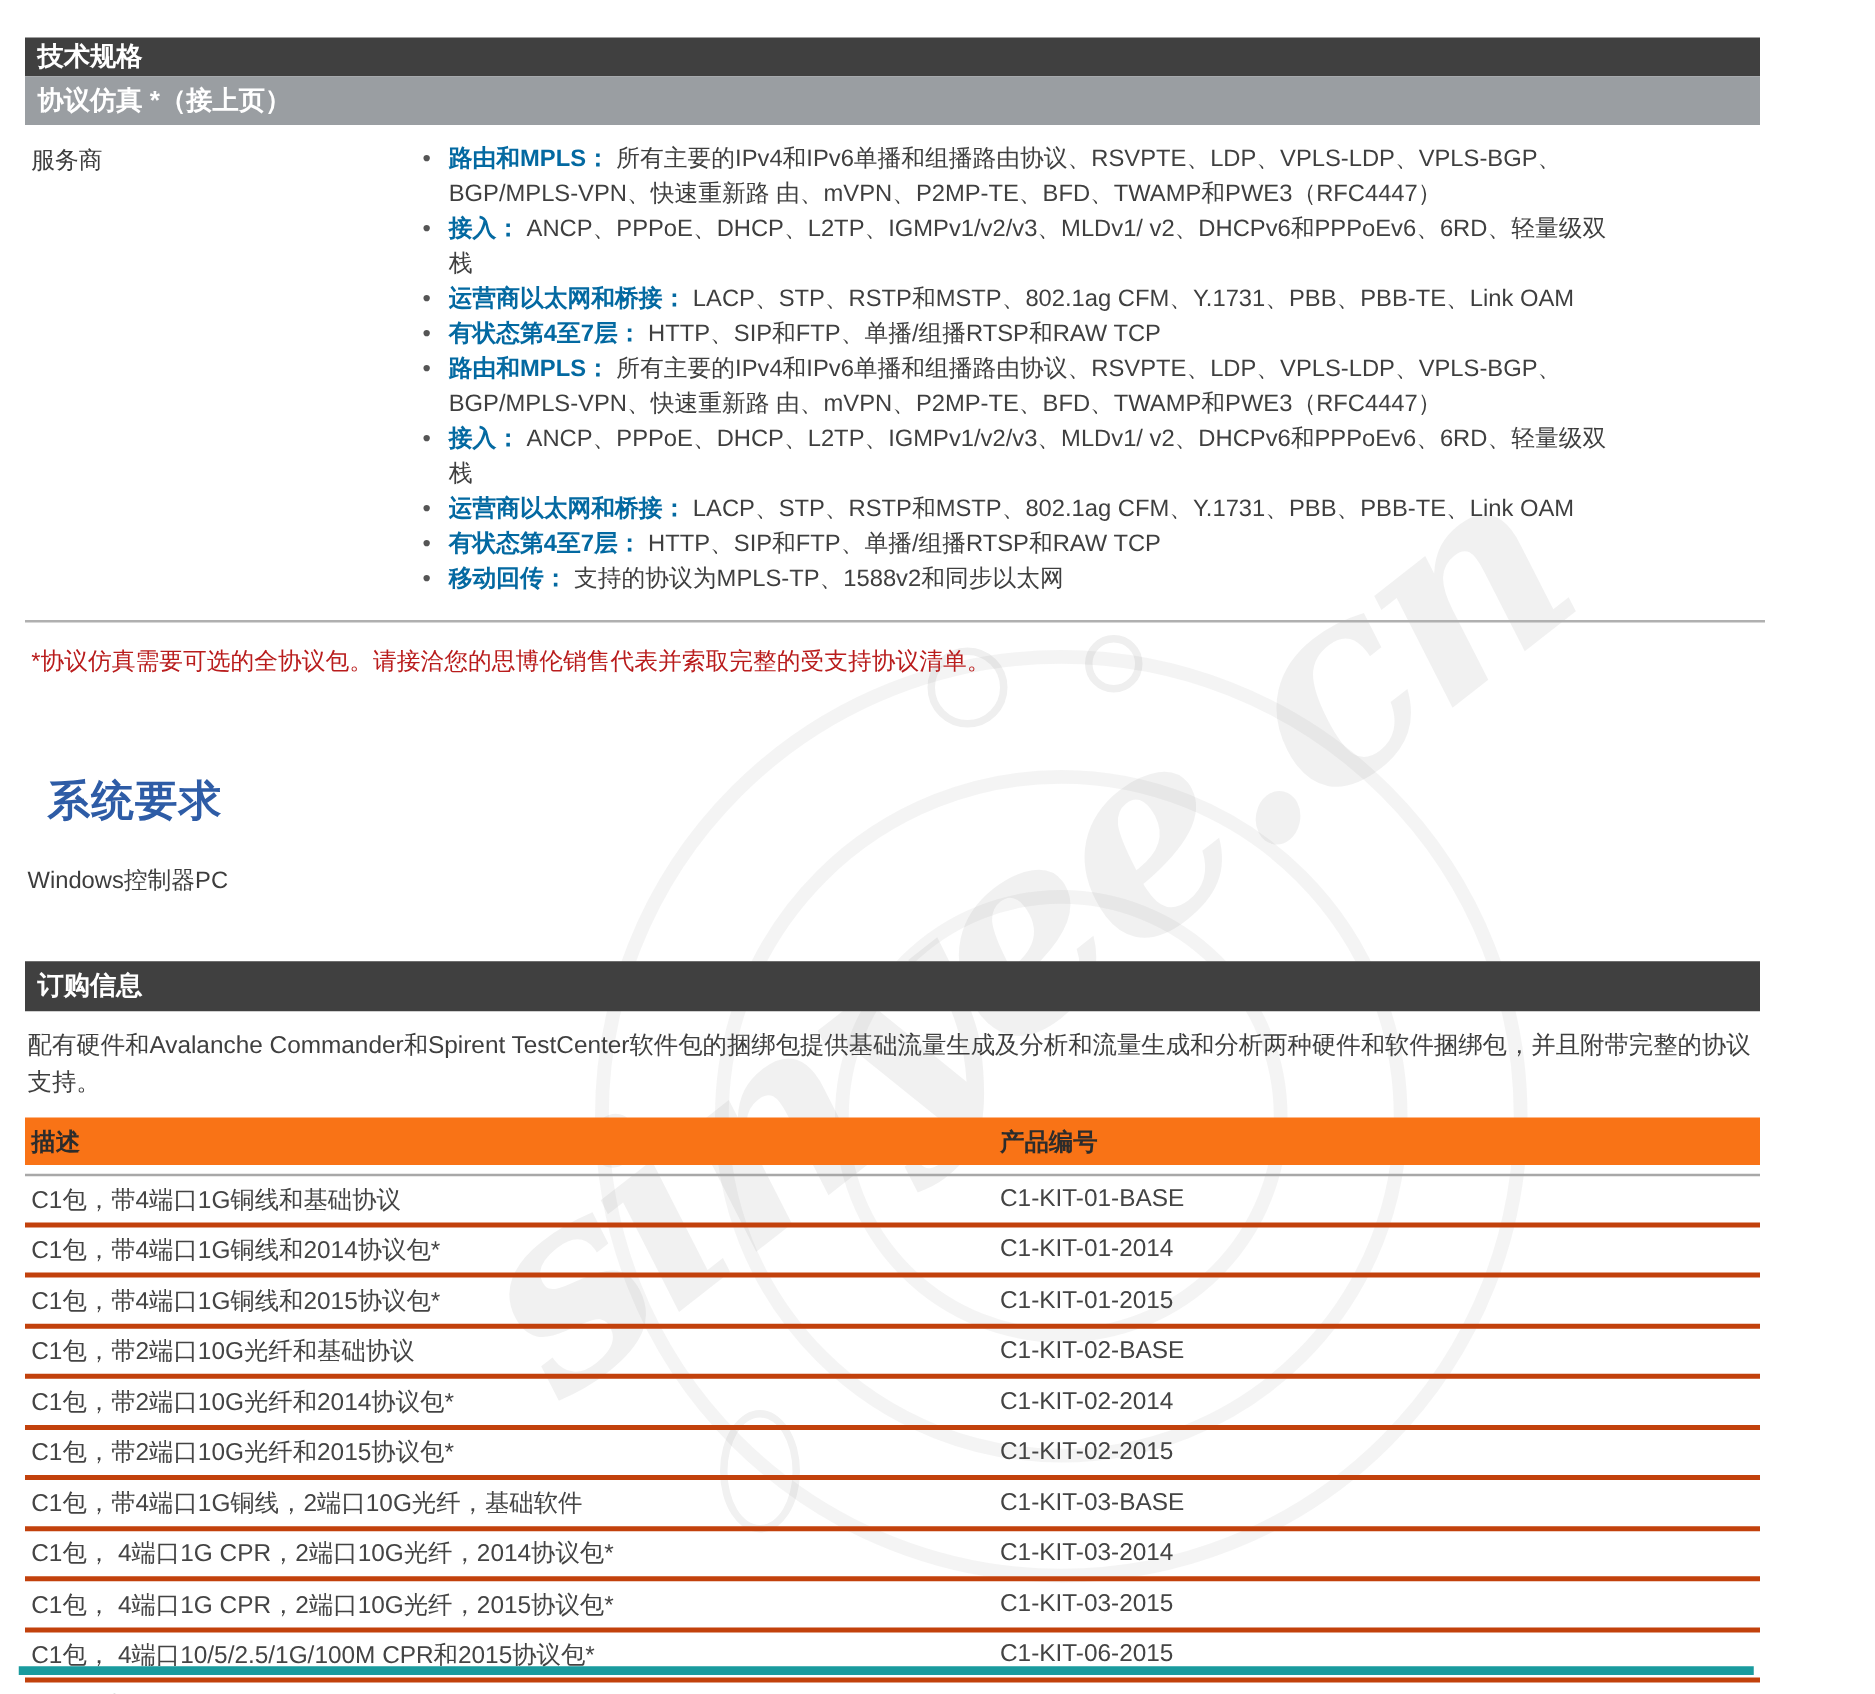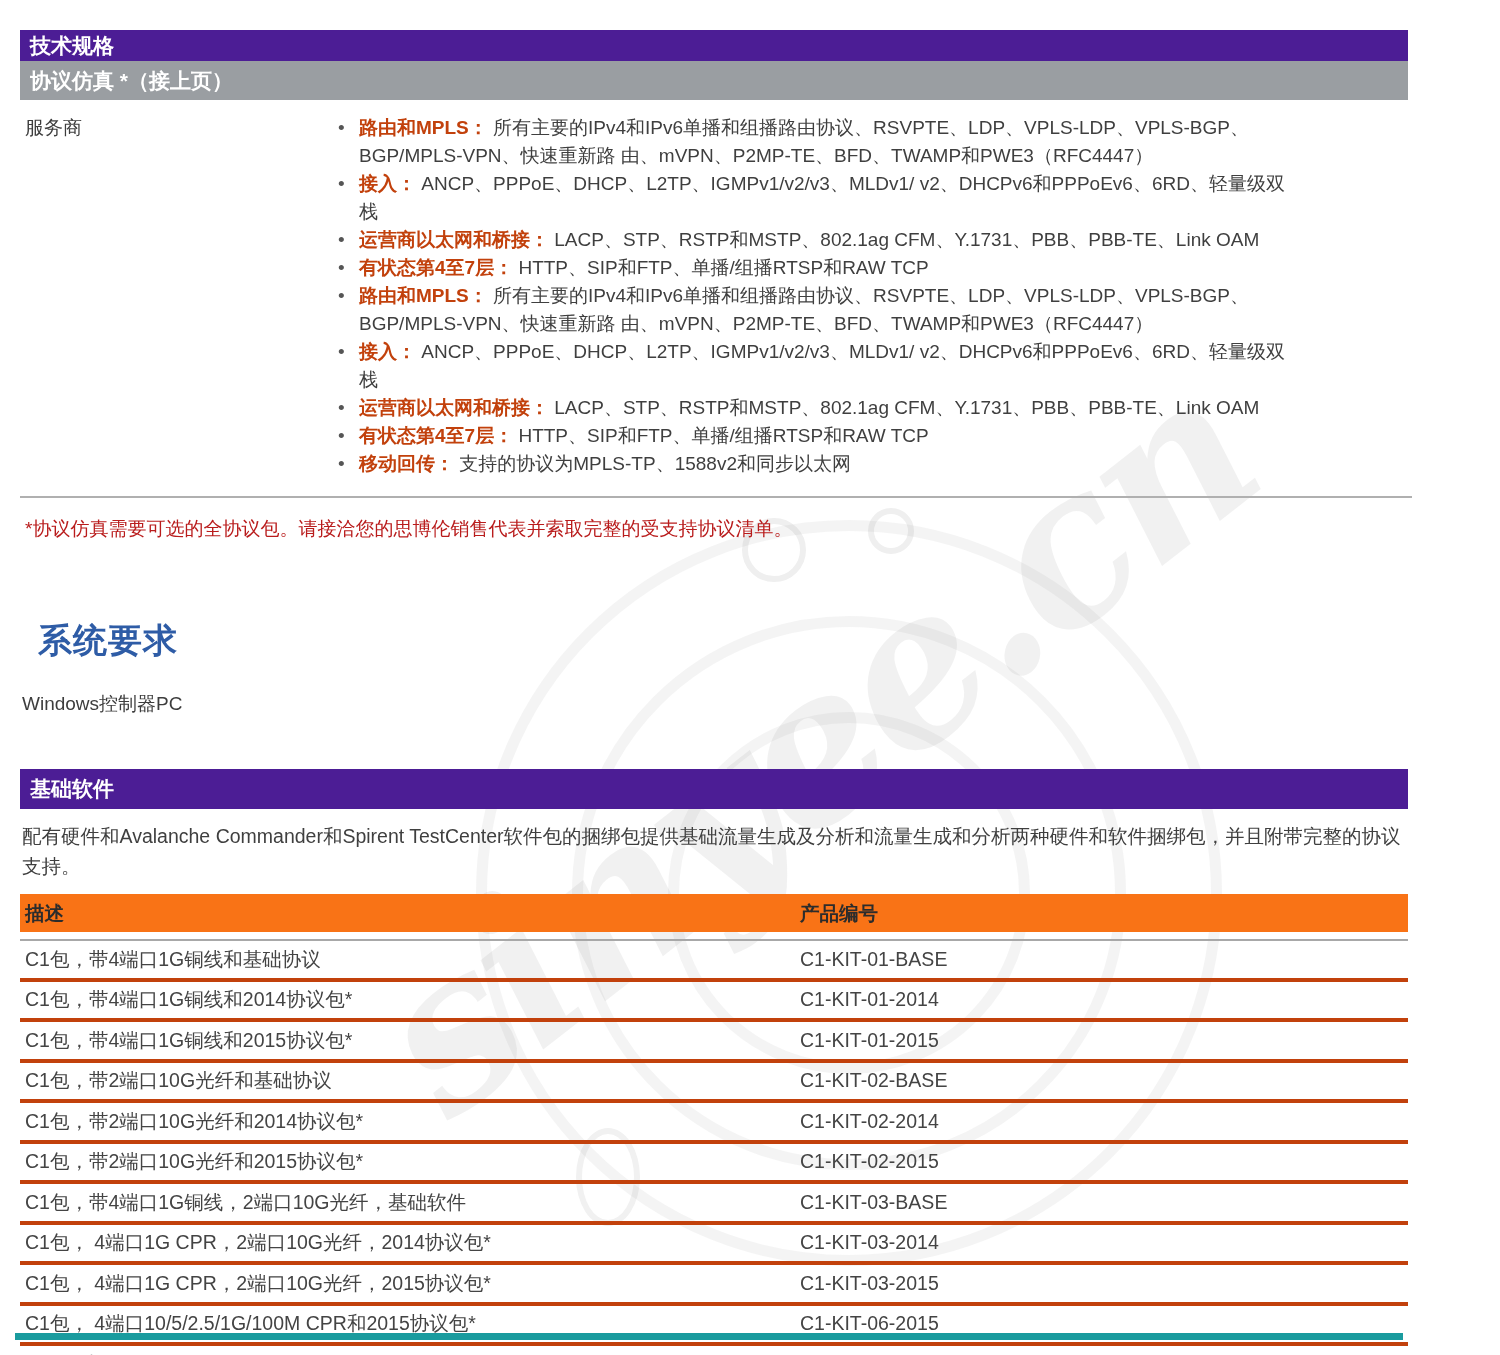--- a/index.html
+++ b/index.html
@@ -23,29 +23,29 @@
   .wm-c2 { left:868px; top:508px; width:34px; height:34px; }
   .wm-c3 { left:576px; top:1128px; width:52px; height:86px; border-color:#f1f1f1; }
   .wm-arc { position:absolute; border-radius:50%; border:11px solid rgba(150,150,150,0.10); }
   .wm-a1 { left:668px; top:712px; width:340px; height:340px; }
   .wm-a2 { left:572px; top:616px; width:532px; height:532px; }
   .wm-a3 { left:476px; top:520px; width:724px; height:724px; }
 
   
   .content { position:relative; z-index:1; width:1388px; margin-left:20px; padding-top:30px; }
   .bar { color:#ffffff; font-weight:bold; font-size:21px; padding-left:10px; }
-  .bar-blue { background:#4c1d95; height:31px; line-height:31px; }
+  .bar-blue { background:#404040; height:31px; line-height:31px; }
   .bar-gray { background:#9A9EA2; height:39px; line-height:40px; }
 
   .spec-row { display:flex; padding:14px 0 10px 5px; }
   .spec-label { width:310px; flex-shrink:0; font-size:19px; padding-top:1px; color:#3d3d3d; }
   .bullets { margin:0; padding:0; list-style:none; width:965px; }
   .bullets li { position:relative; padding-left:24px; font-size:19px; line-height:28px; color:#3f3f3f; }
   .bullets li::before { content:"\2022"; position:absolute; left:3px; top:0; color:#555; }
-  .b-label { font-weight:bold; color:#c2410c;margin-top:12px; }
+  .b-label { font-weight:bold; color:#0369a1;margin-top:12px; }
 
   .hairline { border:none; border-top:2px solid #b0b0b0; margin:8px 0 0 0; width:1392px; }
   .footnote1 { font-size:19px; margin:18px 0 0 5px; color:#b91c1c; }
 
   .sysreq-title { color:#2E5CA6; font-size:34px; font-weight:bold; margin:76px 0 0 18px; letter-spacing:1px; }
   .sysreq-body { font-size:19px; margin:27px 0 0 2px; }
 
   .order-bar { margin-top:52px; height:40px; line-height:40px; }
   .order-intro { font-size:19.5px; line-height:30px; margin:12px 0 0 2px; width:1386px; color:#3f3f3f; }
 
@@ -92,21 +92,21 @@
         <li><span class="b-label">移动回传：</span> <span>支持的协议为MPLS-TP、1588v2和同步以太网</span></li>
       </ul>
     </div>
 
     <hr class="hairline">
     <div class="footnote1">*协议仿真需要可选的全协议包。请接洽您的思博伦销售代表并索取完整的受支持协议清单。</div>
 
     <div class="sysreq-title">系统要求</div>
     <div class="sysreq-body">Windows控制器PC</div>
 
-    <div class="bar bar-blue order-bar">基础软件</div>
+    <div class="bar bar-blue order-bar">订购信息</div>
     <div class="order-intro">配有硬件和Avalanche Commander和Spirent TestCenter软件包的捆绑包提供基础流量生成及分析和流量生成和分析两种硬件和软件捆绑包，并且附带完整的协议支持。</div>
 
     <div class="order-table">
       <div class="t-header">
         <div class="col-desc">描述</div>
         <div class="col-pn">产品编号</div>
       </div>
       <div class="t-body">
         <div class="t-row">
             <div class="col-desc">C1包，带4端口1G铜线和基础协议</div>

